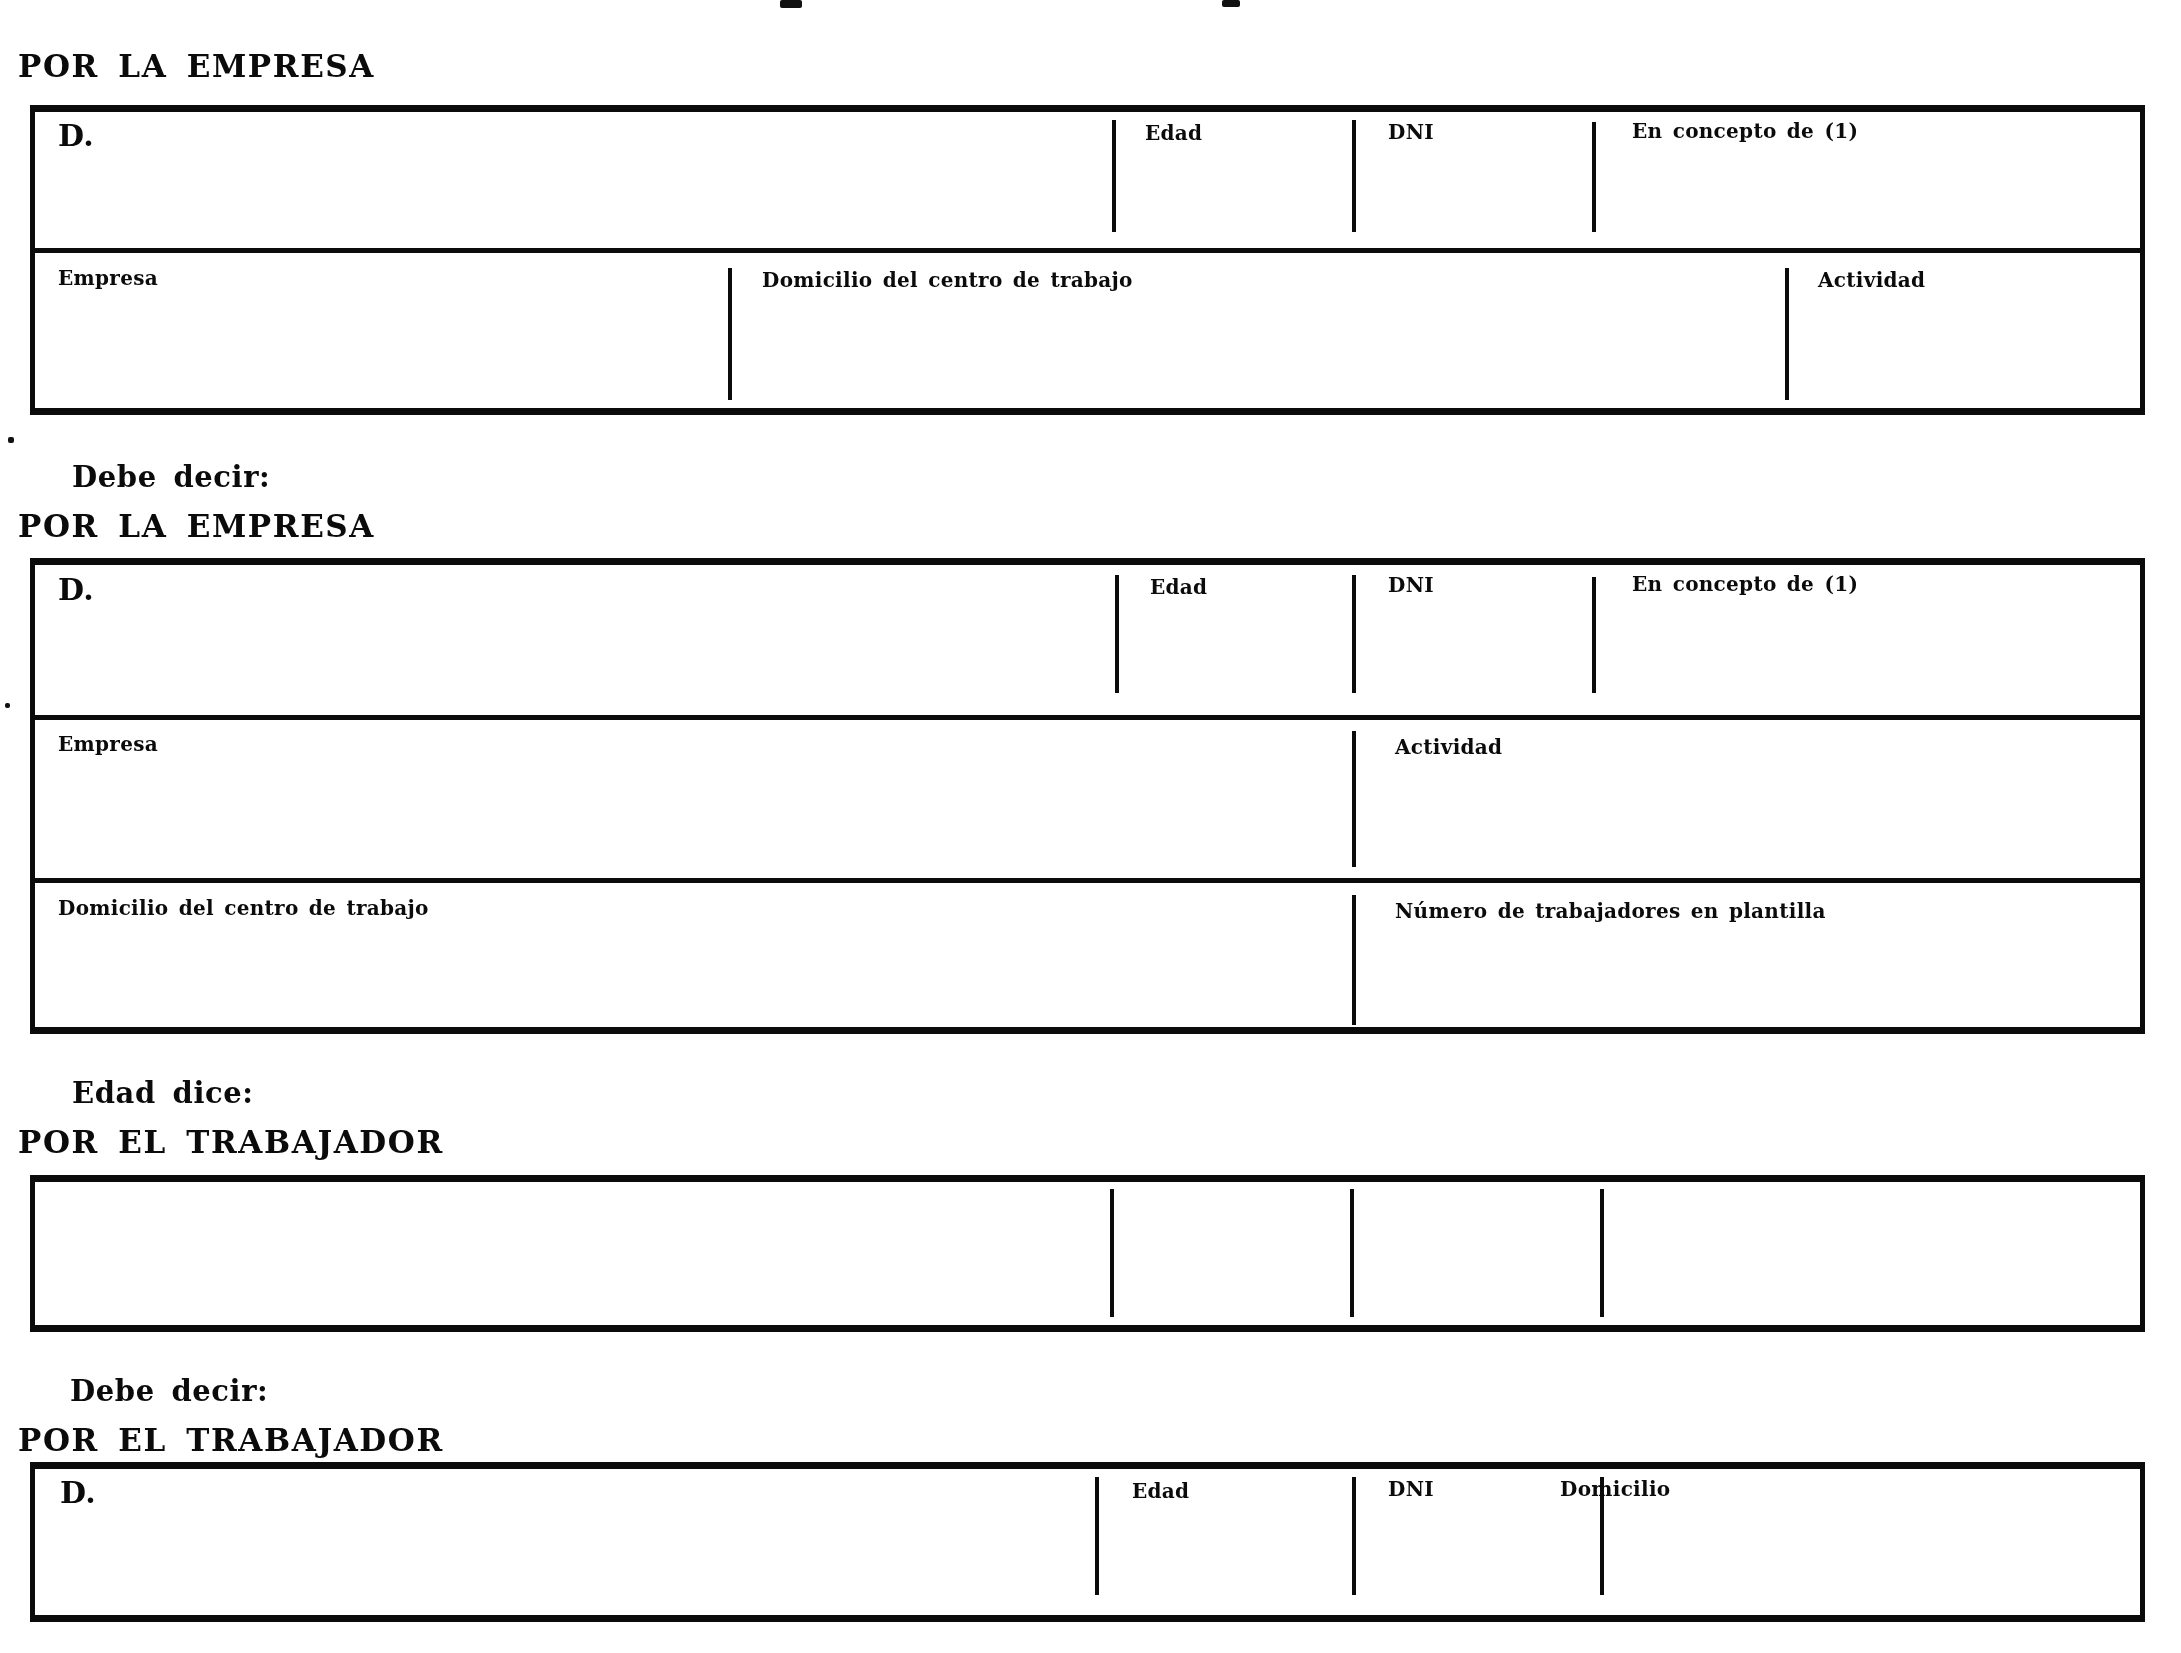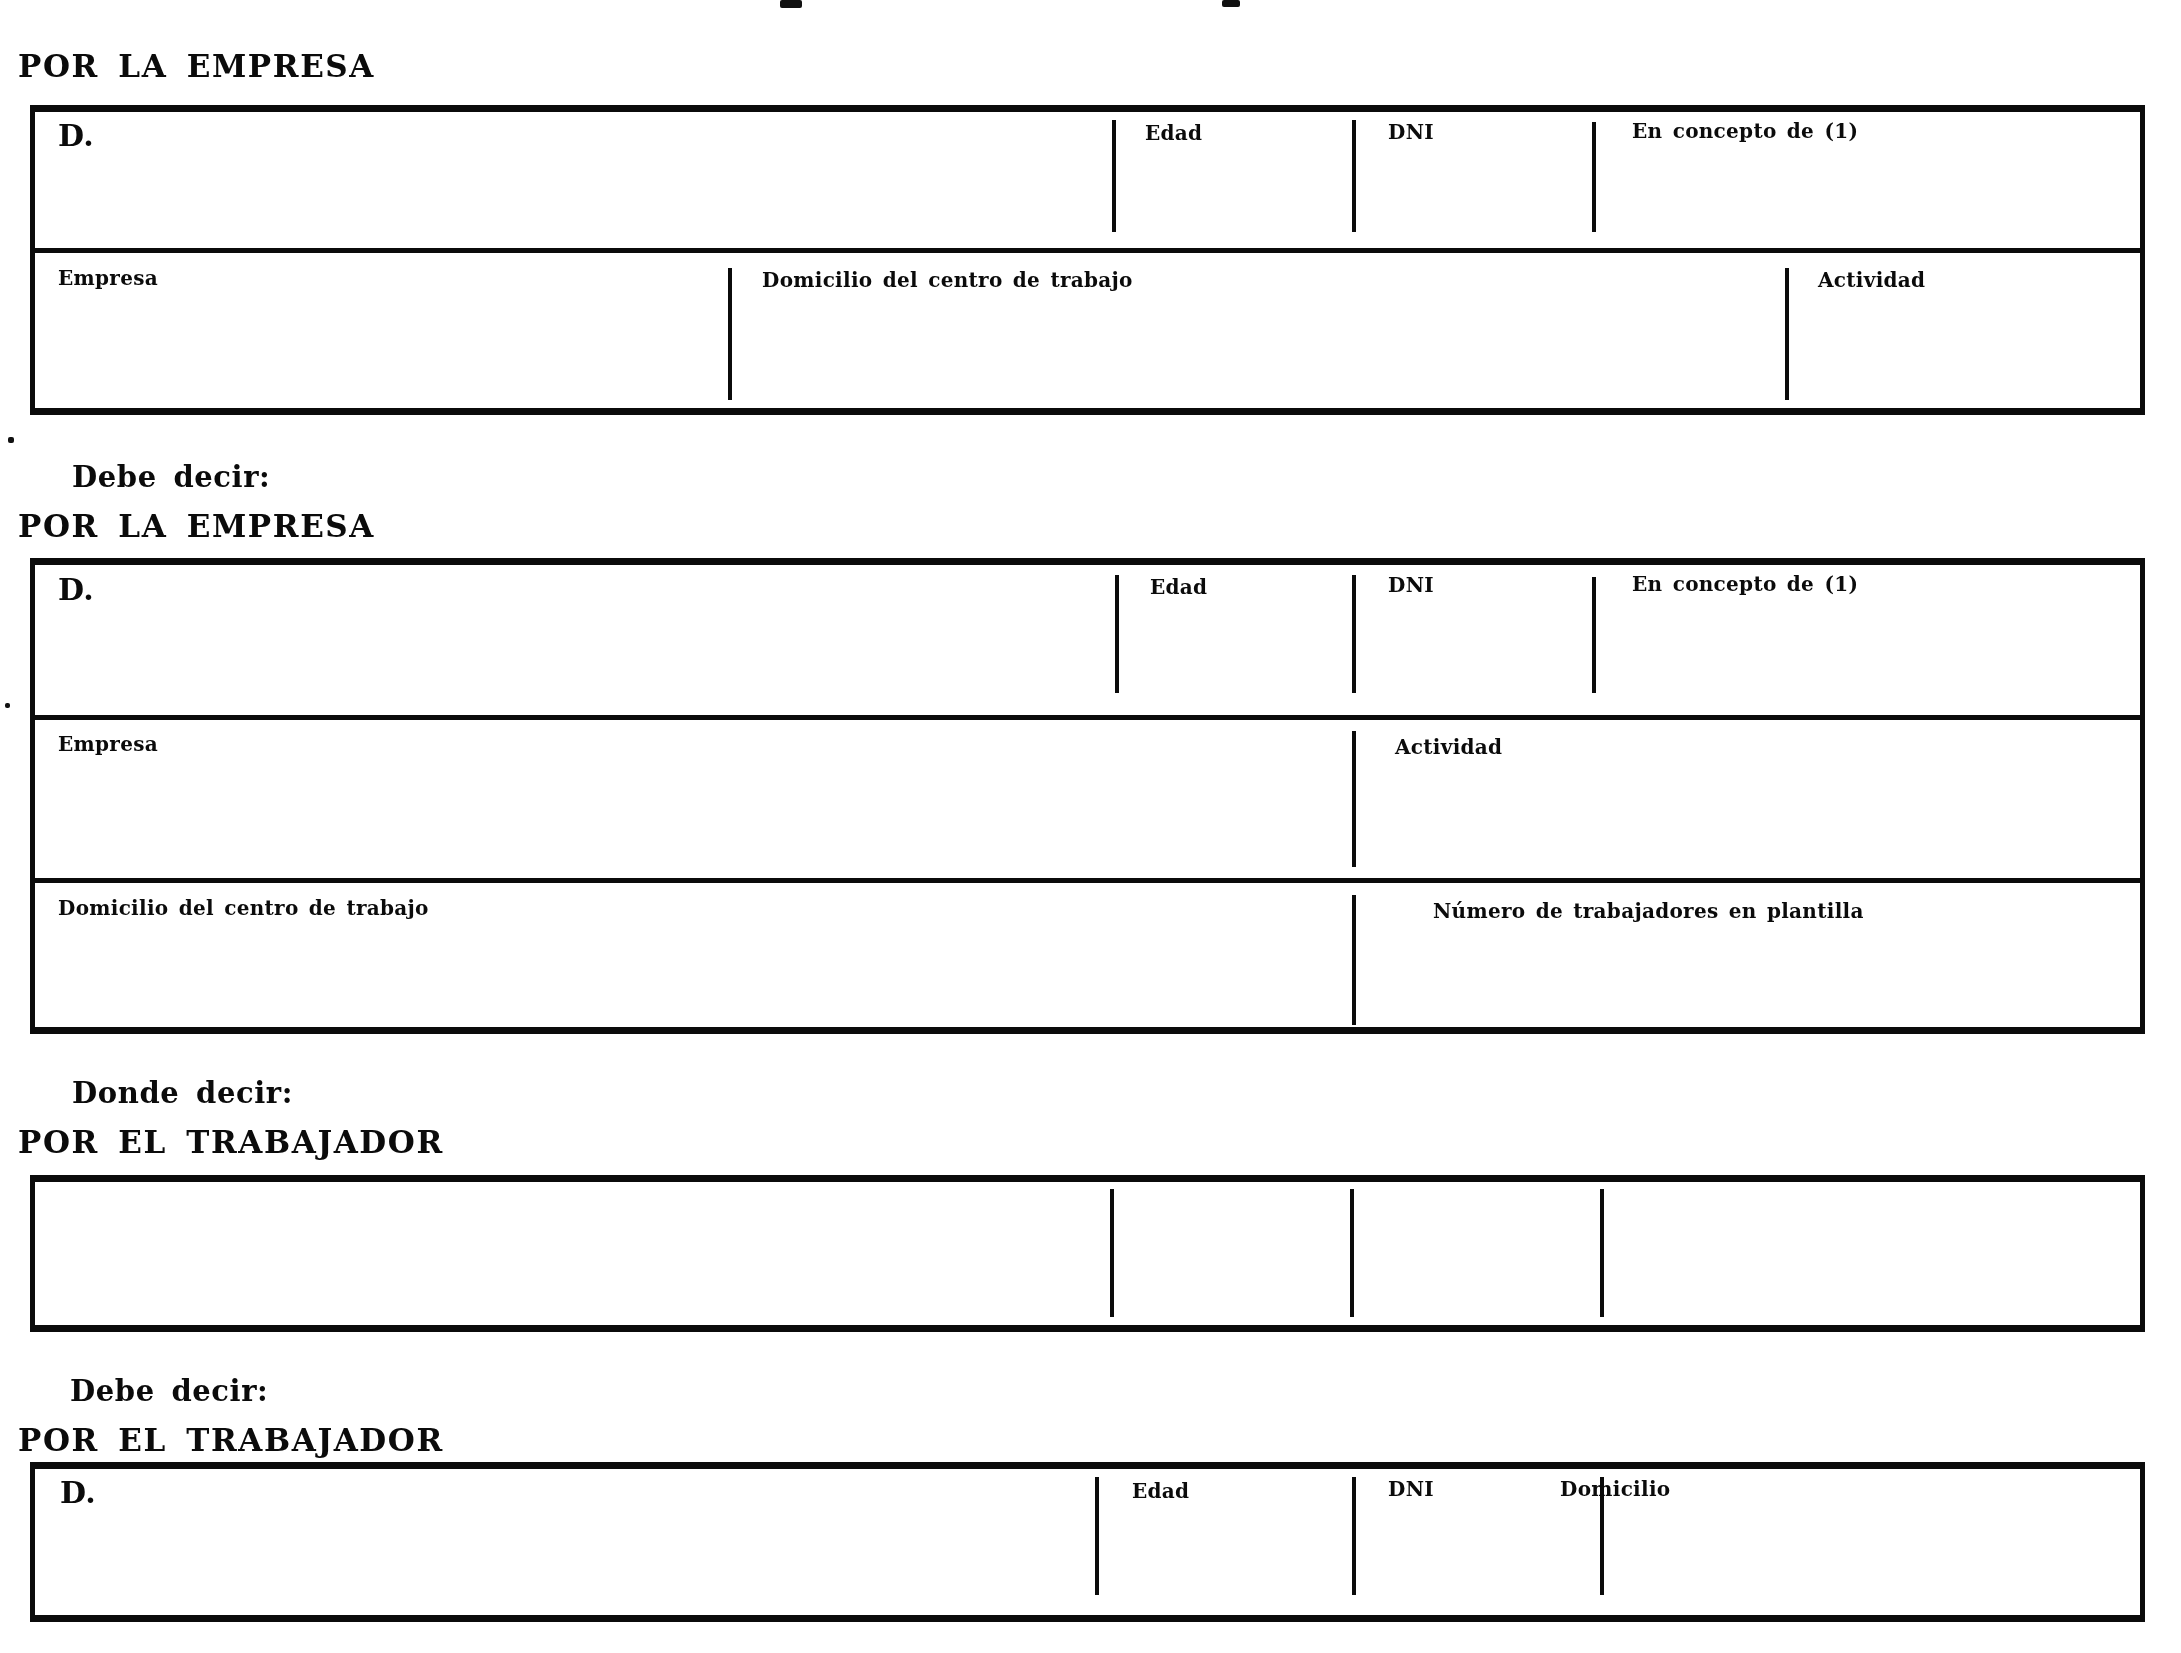--- a/index.html
+++ b/index.html
@@ -93,24 +93,24 @@
     <div class="h" style="top:150px;"></div>
 
     <div class="lb" style="left:23px; top:167px;">Empresa</div>
     <div class="v" style="left:1317px; top:166px; height:136px;"></div>
     <div class="lb" style="left:1360px; top:170px;">Actividad</div>
 
     <div class="h" style="top:313px;"></div>
 
     <div class="lb" style="left:23px; top:331px;">Domicilio del centro de trabajo</div>
     <div class="v" style="left:1317px; top:330px; height:130px;"></div>
-    <div class="lb" style="left:1360px; top:334px;margin-left:38px;">Número de trabajadores en plantilla</div>
+    <div class="lb" style="left:1360px; top:334px;">Número de trabajadores en plantilla</div>
   </div>
 
-  <div class="ins" style="left:72px; top:1076px;">Donde decir:</div>
+  <div class="ins" style="left:72px; top:1076px;">Edad dice:</div>
 
   <div class="hd" style="left:18px; top:1124px;">POR EL TRABAJADOR</div>
 
   <div class="box" style="left:30px; top:1175px; width:2115px; height:157px;">
     <div class="v" style="left:1075px; top:7px; height:128px;"></div>
     <div class="v" style="left:1315px; top:7px; height:128px;"></div>
     <div class="v" style="left:1565px; top:7px; height:128px;"></div>
   </div>
 
   <div class="ins" style="left:70px; top:1374px;">Debe decir:</div>

